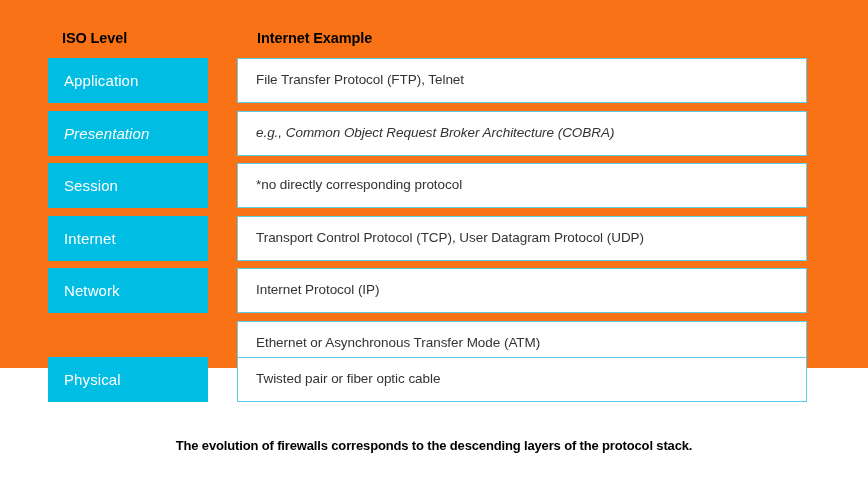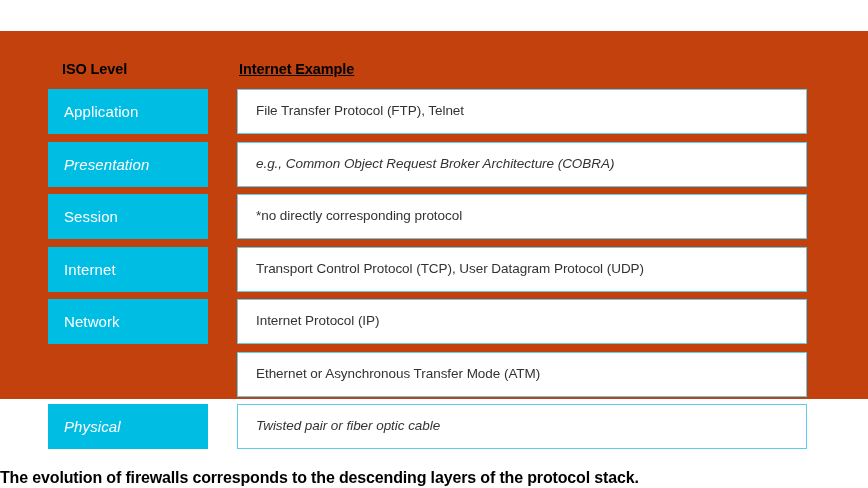--- a/index.html
+++ b/index.html
@@ -11,43 +11,42 @@
     width: 868px;
     height: 488px;
     background: #ffffff;
     font-family: "Liberation Sans", sans-serif;
     overflow: hidden;
   }
   .figure {
     position: relative;
     width: 868px;
     height: 368px;
-    background: #c2410c;
-    margin-top: 31px;
+    background: #f97316;
   }
 
   
   .header-row {
     position: absolute;
     left: 48px;
     top: 30px;
     width: 760px;
     height: 22px;
   }
   .col-head {
     position: absolute;
     top: 0;
     font-size: 14.5px;
     font-weight: bold;
     color: #000000;
     letter-spacing: -0.1px;
     white-space: nowrap;
   }
   .col-head.iso   { left: 14px; }
-  .col-head.inet  { left: 191px; text-decoration: underline; }
+  .col-head.inet  { left: 209px; }
 
   
   .stack {
     position: absolute;
     left: 0;
     top: 58px;
     width: 868px;
     height: 360px;
     border-radius: 31px;
   }
@@ -98,21 +97,22 @@
     letter-spacing: -0.05px;
     white-space: nowrap;
   }
 
   
   .caption {
     position: absolute;
     left: 0;
     top: 438px;
     width: 868px;
-    font-size: 16px;
+    text-align: center;
+    font-size: 13px;
     font-weight: bold;
     color: #000000;
     letter-spacing: -0.15px;
   }
 </style>
 </head>
 <body>
 
 <div class="figure">
 
@@ -167,21 +167,21 @@
         <div class="example-label">Internet Protocol (IP)</div>
       </div>
     </div>
 
     <div class="row" style="top:262.5px;">
       <div class="example-box">
         <div class="example-label">Ethernet or Asynchronous Transfer Mode (ATM)</div>
       </div>
     </div>
 
-    <div class="row" style="top:315px;font-style:italic;">
+    <div class="row" style="top:299px;">
       <div class="level-block">
         <div class="level-label">Physical</div>
       </div>
       <div class="example-box">
         <div class="example-label">Twisted pair or fiber optic cable</div>
       </div>
     </div>
 
   </div>
 

